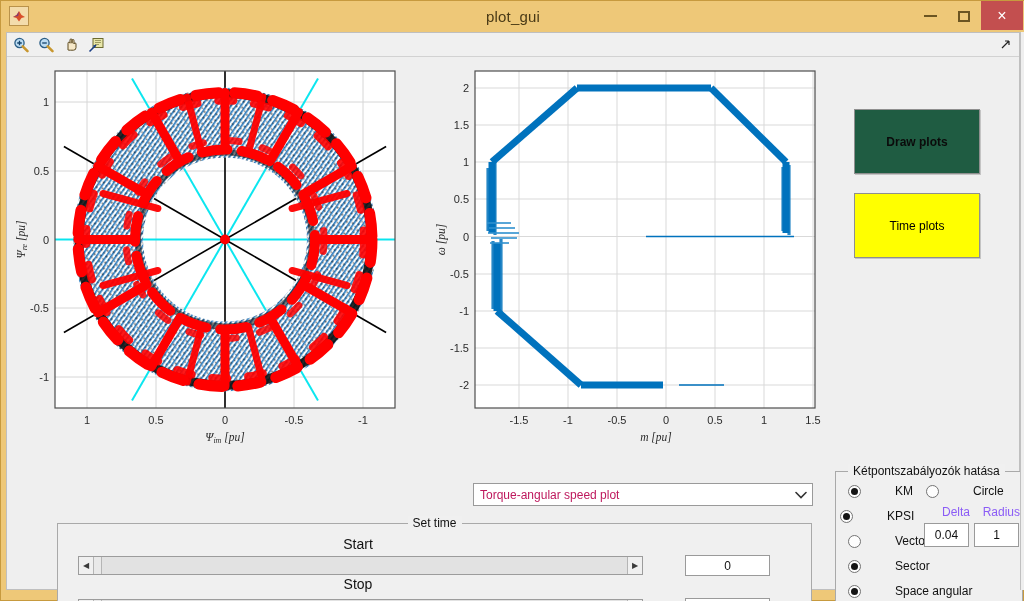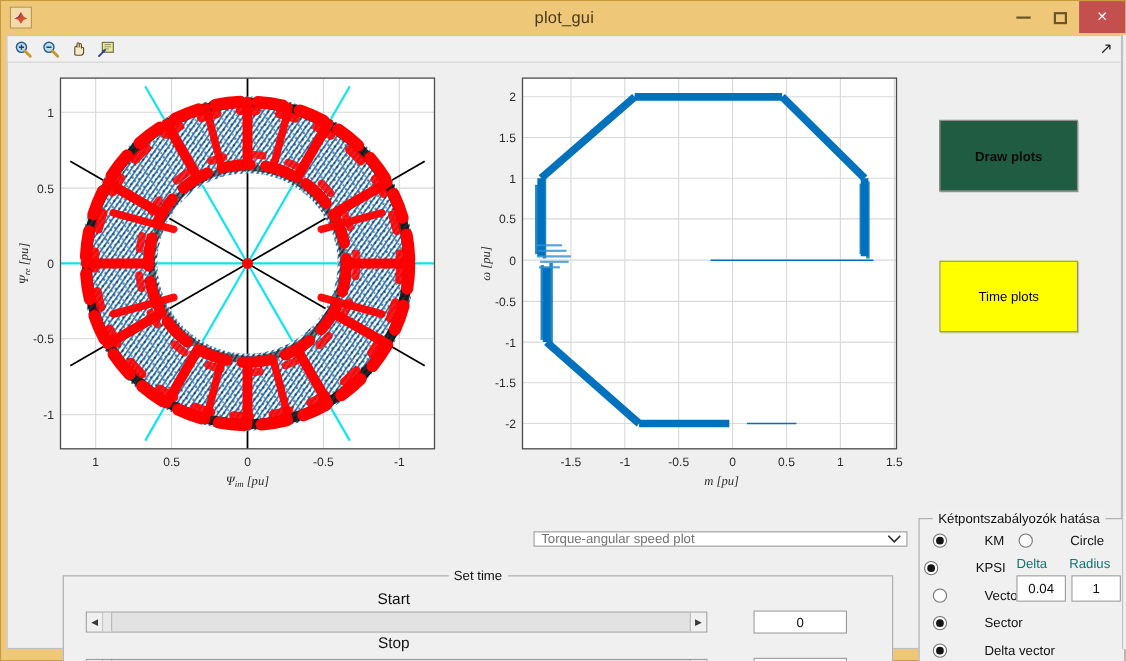--- a/index.html
+++ b/index.html
@@ -85,28 +85,27 @@
 
   
   .axes-wrap { position: absolute; }
   #axes-left  { left: 4px;   top: 30px; width: 400px; height: 385px; }
   #axes-right { left: 424px; top: 30px; width: 400px; height: 385px; }
   .axes-wrap svg { display: block; }
 
   
   #plot-select {
     position: absolute; left: 466px; top: 450px;
-    width: 340px; height: 14px;
+    width: 340px; height: 23px;
     background: #ffffff;
     border: 1px solid #9a9a9a;
     display: flex; align-items: center;
-    font-size: 12px; color: #737373;
+    font-size: 12px; color: #be185d;
     padding: 0 0 0 6px;
     cursor: default;
-    margin-left: 12px;
   }
   #plot-select .sel-label { flex: 1; }
   #plot-select .sel-arrow {
     width: 22px; display: flex; align-items: center; justify-content: center;
     color: #333;
   }
 
   
   .panel {
     position: absolute;
@@ -173,34 +172,34 @@
     background: #fdfdfd;
     margin-right: 6px;
     display: flex; align-items: center; justify-content: center;
     flex: none;
   }
   .radio-dot.on::after {
     content: ""; width: 7px; height: 7px; border-radius: 50%;
     background: #141414;
   }
   .field-label {
-    position: absolute; font-size: 12px; color: #0f766e; text-align: left;
+    position: absolute; font-size: 12px; color: #8b5cf6; text-align: right;
   }
 
   
   .pbtn {
     position: absolute;
     display: flex; align-items: center; justify-content: center;
     font-size: 12px;
     border: 1px solid #8f8f8f;
     box-shadow: 1px 1px 0 rgba(0,0,0,.18);
     cursor: default;
   }
   #btn-draw   { left: 847px; top: 76px;  width: 126px; height: 65px; background: #1f5c42; color: #000; }
-  #btn-time   { left: 847px; top: 160px; width: 126px; height: 65px; background: #ffff00; color: #000; margin-top: 44px; }
+  #btn-time   { left: 847px; top: 160px; width: 126px; height: 65px; background: #ffff00; color: #000; }
   #btn-init   { left: 847px; top: 244px; width: 126px; height: 65px; background: #d7d3cc; color: #000; }
   #btn-draw   { color: #0a0a0a; font-weight: bold; }
   #btn-draw .lbl { color: #0b0b0b; }
 
   
   #right-sliver {
     position: absolute; left: 1019px; top: 31px;
     width: 5px; height: 558px; background: #efefef;
     border-left: 1px solid #c0c0c0;
   }
@@ -553,21 +552,21 @@
       <div class="radio-item" style="left:12px; top:62px;">
         <span class="radio-dot"></span>
         <span>Vector</span>
       </div>
       <div class="radio-item" style="left:12px; top:87px;align-items:center;">
         <span class="radio-dot on"></span>
         <span>Sector</span>
       </div>
       <div class="radio-item" style="left:12px; top:112px;">
         <span class="radio-dot on"></span>
-        <span>Delta vector</span>
+        <span>Space angular</span>
       </div>
       <div class="radio-item" style="left:90px; top:12px;">
         <span class="radio-dot"></span>
         <span>Circle</span>
       </div>
 
       <div class="field-label" style="left:88px; top:33px; width:46px;">Delta</div>
       <div class="field-label" style="left:136px; top:33px; width:48px;">Radius</div>
 
       <div class="num-field" style="left:88px; top:51px; width:45px; height:24px;">

